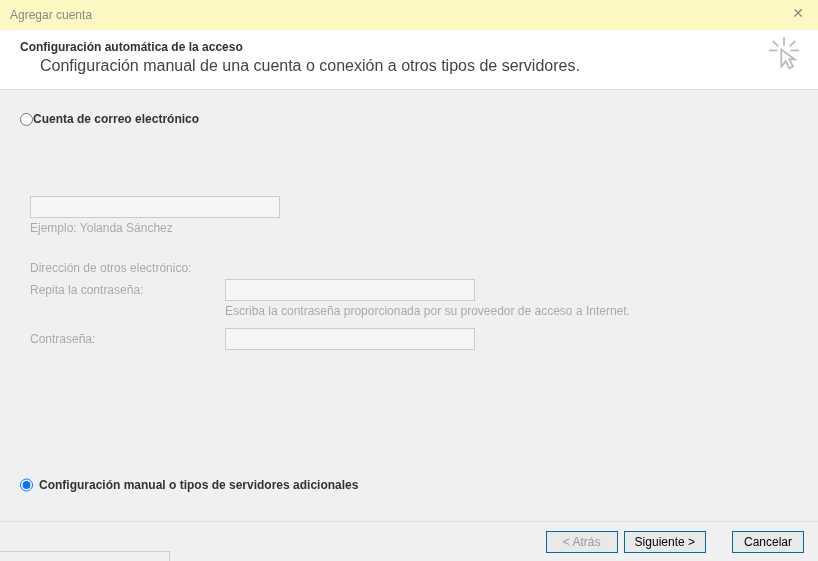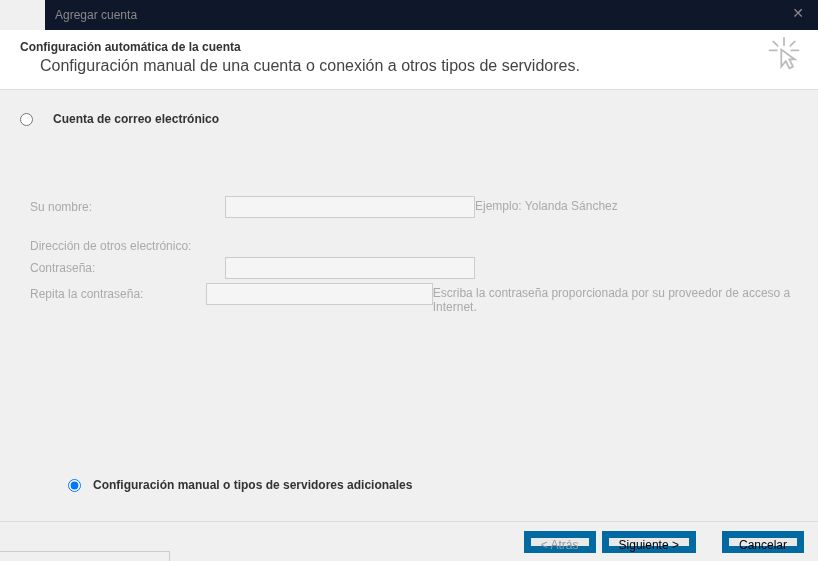--- a/index.html
+++ b/index.html
@@ -10,23 +10,22 @@
       width: 818px;
       height: 561px;
       position: relative;
       color: #333;
     }
     .titlebar {
       height: 30px;
       display: flex;
       align-items: center;
       padding: 0 10px;
-      background: #0f172a;
+      background: #fef9c3;
       position: relative;
-      margin-left: 45px;
     }
     .titlebar-title {
       color: #888;
       font-size: 12px;
     }
     .close-btn {
       position: absolute;
       right: 8px;
       top: 4px;
       color: #888;
@@ -58,21 +57,21 @@
       right: 16px;
       top: 6px;
     }
     .cursor-icon svg { width: 36px; height: 36px; }
     .content {
       padding: 22px 20px 10px 20px;
     }
     .radio-row {
       display: flex;
       align-items: center;
-      gap: 20px;
+      gap: 0;
       margin-bottom: 10px;
     }
     .radio-row input[type=radio] {
       width: 13px; height: 13px;
       accent-color: #555;
     }
     .radio-row label {
       font-weight: bold;
       font-size: 12px;
       color: #333;
@@ -87,21 +86,21 @@
       margin-bottom: 4px;
     }
     .form-label {
       width: 195px;
       color: #aaa;
       font-size: 12px;
       padding-top: 4px;
     }
     .form-fieldcol {
       display: flex;
-      flex-direction: row;
+      flex-direction: column;
     }
     .form-input {
       width: 250px;
       height: 22px;
       border: 1px solid #ccc;
       background: #f5f5f5;
       padding: 2px 4px;
       font-size: 12px;
     }
     .form-hint {
@@ -109,23 +108,21 @@
       font-size: 12px;
       margin-top: 3px;
       margin-bottom: 18px;
     }
     .form-hint-tight { margin-bottom: 6px; }
     .radio-manual {
       position: absolute;
       left: 20px;
       top: 478px;
       display: flex;
-      align-items: center;
-      gap: 12px;
-      margin-left: 48px;
+      gap: 6px;
     }
     .radio-manual label {
       font-weight: bold;
       font-size: 12px;
       color: #333;
     }
     .footer {
       position: absolute;
       bottom: 0;
       left: 0;
@@ -135,21 +132,21 @@
       display: flex;
       justify-content: flex-end;
       align-items: center;
       gap: 6px;
       padding-right: 14px;
       background: #f0f0f0;
     }
     .btn {
       min-width: 72px;
       height: 22px;
-      border: 7px solid #0369a1;
+      border: 1px solid #0369a1;
       background: #e9e9e9;
       font-size: 12px;
       cursor: pointer;
       padding: 0 10px;
       font-family: inherit;
     }
     .btn:disabled {
       color: #999;
       cursor: default;
       background: #e9e9e9;
@@ -167,21 +164,21 @@
   </style>
 </head>
 <body>
 
 <div class="titlebar">
   <span class="titlebar-title">Agregar cuenta</span>
   <span class="close-btn">✕</span>
 </div>
 
 <div class="header-area">
-  <div class="header-title">Configuración automática de la cuenta</div>
+  <div class="header-title">Configuración automática de la acceso</div>
   <div class="header-subtitle">Configuración manual de una cuenta o conexión a otros tipos de servidores.</div>
   <div class="cursor-icon">
     <svg viewBox="0 0 40 40">
       <g stroke="#bbb" stroke-width="2" fill="none" stroke-linecap="round">
         <line x1="20" y1="2" x2="20" y2="10"></line>
         <line x1="4" y1="16" x2="12" y2="16"></line>
         <line x1="28" y1="16" x2="36" y2="16"></line>
         <line x1="8" y1="6" x2="13" y2="11"></line>
         <line x1="32" y1="6" x2="27" y2="11"></line>
         <path d="M17 15 L17 34 L22 28 L26 36 L30 34 L26 26 L32 26 Z" fill="#fff"></path>
@@ -191,43 +188,42 @@
 </div>
 
 <div class="content">
   <div class="radio-row">
     <input type="radio" name="acct" style="">
     <label>Cuenta de correo electrónico</label>
   </div>
 
   <div class="form-block">
     <div class="form-row">
-      <div class="form-label">Su nombre:</div>
       <div class="form-fieldcol">
         <input class="form-input" disabled="" value="" style="">
         <div class="form-hint">Ejemplo: Yolanda Sánchez</div>
       </div>
     </div>
     <div class="form-row">
       <div class="form-label">Dirección de otros electrónico:</div>
+    </div>
+    <div class="form-row">
+      <div class="form-label">Repita la contraseña:</div>
+      <div class="form-fieldcol">
+        <input type="password" class="form-input" disabled="" value="" style="">
+        <div class="form-hint form-hint-tight">Escriba la contraseña proporcionada por su proveedor de acceso a Internet.</div>
+      </div>
     </div>
     <div class="form-row">
       <div class="form-label">Contraseña:</div>
       <div class="form-fieldcol">
         <input type="password" class="form-input" disabled="" value="" style="">
         <div style="height:3px;"></div>
       </div>
     </div>
-    <div class="form-row">
-      <div class="form-label">Repita la contraseña:</div>
-      <div class="form-fieldcol">
-        <input type="password" class="form-input" disabled="" value="" style="">
-        <div class="form-hint form-hint-tight">Escriba la contraseña proporcionada por su proveedor de acceso a Internet.</div>
-      </div>
-    </div>
   </div>
 </div>
 
 <div class="radio-manual">
   <input type="radio" name="acct" checked="" style="">
   <label>Configuración manual o tipos de servidores adicionales</label>
 </div>
 
 <div class="footer">
   <div class="footer-left-stub"></div>

